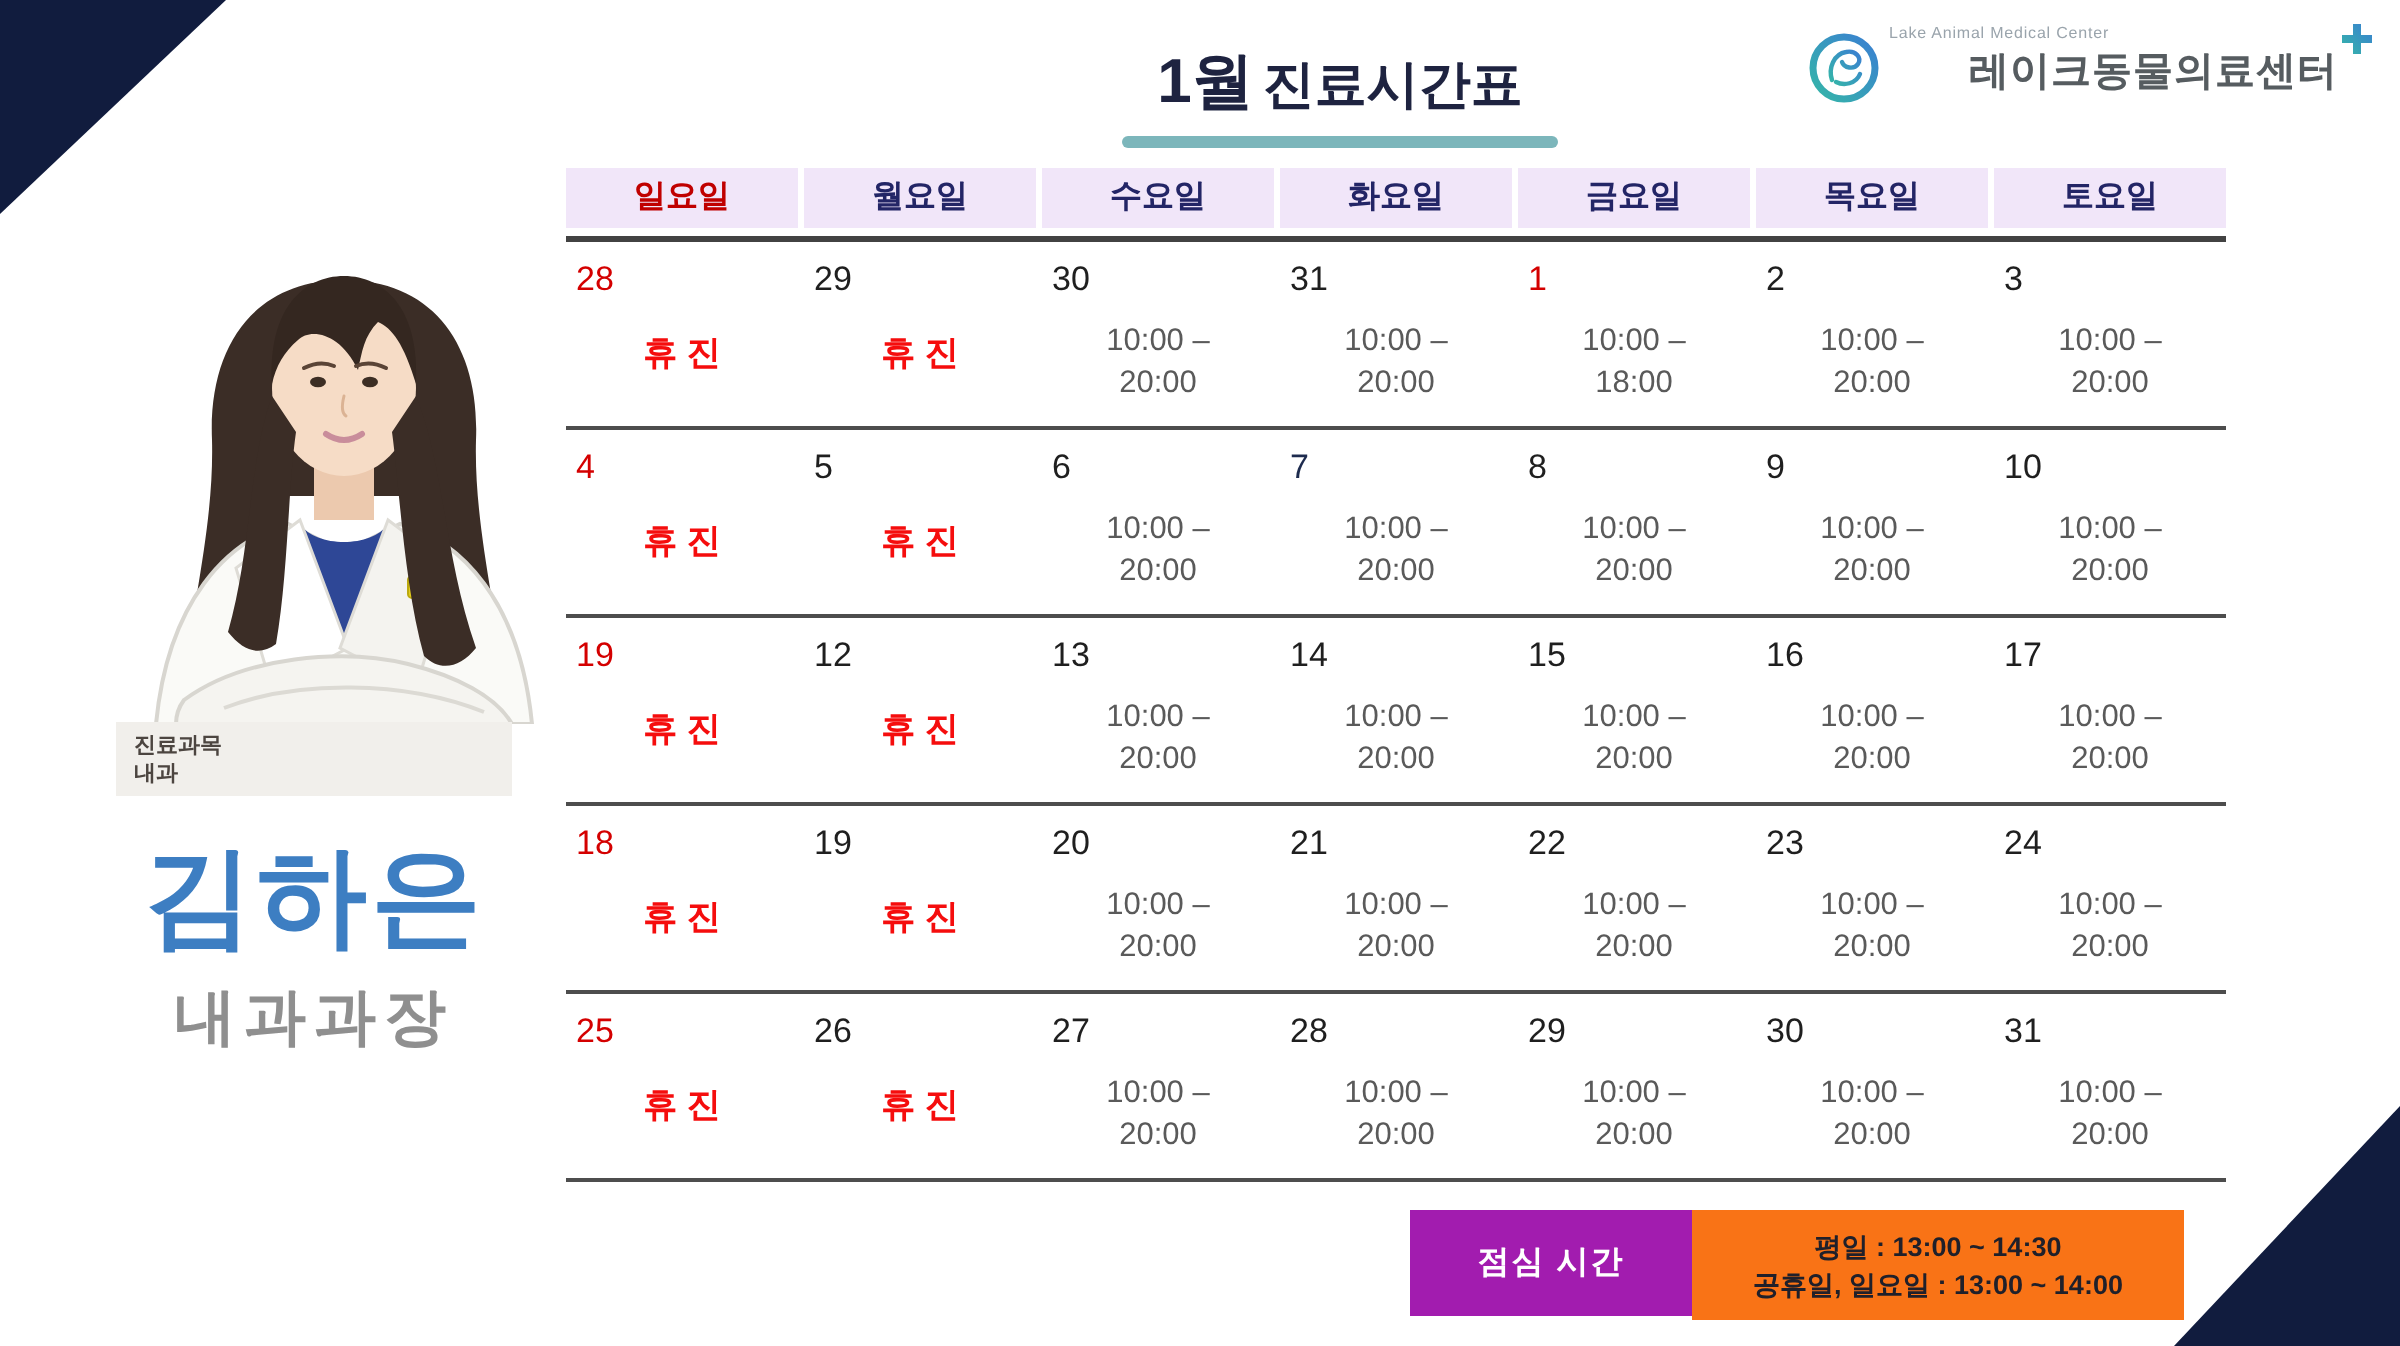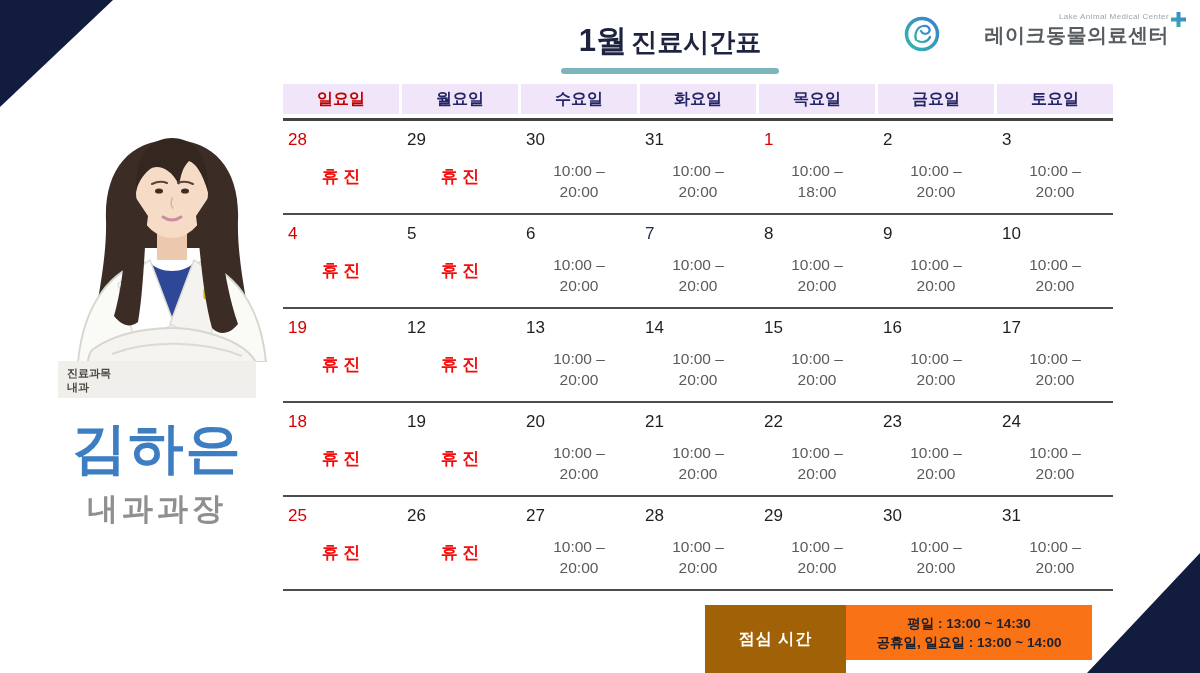--- a/index.html
+++ b/index.html
@@ -14,21 +14,21 @@
     background:#111c3e;clip-path:polygon(100% 0,100% 100%,0 100%);}
   
   .title-wrap{position:absolute;left:520px;top:20px;width:300px;text-align:center;}
   .title-line{white-space:nowrap;color:#1e2340;}
   .title-month{font-size:31px;font-weight:700;}
   .title-label{font-size:26px;font-weight:600;}
   .title-underline{margin:6px auto 0 auto;width:218px;height:6px;border-radius:3px;background:#7cb6bb;}
   
   .logo{position:absolute;top:12px;right:14px;display:flex;align-items:flex-start;}
   .logo-icon{width:36px;height:36px;margin-top:4px;}
-  .logo-text{display:flex;flex-direction:column;align-items:flex-end;margin-left:5px;}
+  .logo-text{display:flex;flex-direction:column;margin-left:5px;}
   .logo-small{font-size:8px;color:#9aa4ac;letter-spacing:.4px;margin-bottom:1px;}
   .logo-name{font-size:20px;font-weight:700;color:#565c60;letter-spacing:.5px;margin-left:40px;}
   .logo-plus{width:15px;height:15px;margin-left:2px;}
   
   .portrait{position:absolute;left:52px;top:128px;width:240px;height:234px;}
   .dept-box{position:absolute;left:58px;top:361px;width:198px;height:37px;
     background:#f1efeb;color:#4c4540;font-size:11px;font-weight:700;
     line-height:14px;padding:5px 0 16px 9px;box-sizing:border-box;}
   .doc-name{position:absolute;left:27px;top:412px;width:260px;text-align:center;
     color:#3d7ec2;font-size:55px;font-weight:700;letter-spacing:2px;}
@@ -43,22 +43,22 @@
   .hdr-sep{height:3px;background:#424242;margin-top:4px;}
   .week-row{display:grid;grid-template-columns:repeat(7,1fr);gap:3px;
     height:92px;border-bottom:2px solid #4d4d4d;}
   .day-cell{overflow:hidden;}
   .date{padding:9px 0 0 5px;font-size:17px;color:#1f1f1f;height:23px;}
   .date.red{color:#d40000;}
   .date.navy{color:#1d2b4e;}
   .sched{margin-top:7px;text-align:center;font-size:15.5px;line-height:21px;color:#5a5a5a;}
   .sched.closed{margin-top:13px;font-size:17px;font-weight:700;color:#f50d0d;}
   
-  .lunch-label{position:absolute;left:705px;top:605px;width:141px;height:69px;
-    background:#a16207;color:#ffffff;font-size:16px;font-weight:700;
+  .lunch-label{position:absolute;left:705px;top:605px;width:141px;height:53px;
+    background:#a21caf;color:#ffffff;font-size:16px;font-weight:700;
     display:flex;align-items:center;justify-content:center;letter-spacing:1px;}
   .lunch-info{position:absolute;left:846px;top:605px;width:246px;height:55px;
     background:#f97316;color:#20202a;font-size:13.5px;font-weight:700;
     display:flex;flex-direction:column;align-items:center;justify-content:center;line-height:19px;}
 </style>
 </head>
 <body>
 
 <div class="tri-tl"></div>
 <div class="tri-br"></div>
@@ -132,22 +132,22 @@
 
 <div class="doc-name">김하은</div>
 <div class="doc-role">내과과장</div>
 
 <div class="calendar">
   <div class="day-headers" id="day-headers">
       <div class="day-header red">일요일</div>
       <div class="day-header">월요일</div>
       <div class="day-header">수요일</div>
       <div class="day-header">화요일</div>
+      <div class="day-header">금요일</div>
       <div class="day-header">목요일</div>
-      <div class="day-header">금요일</div>
       <div class="day-header">토요일</div>
     </div>
   <div class="hdr-sep"></div>
   <div id="weeks">
       <div class="week-row">
         <div class="day-cell">
           <div class="date red">28</div>
           <div class="sched closed">휴 진</div>
         </div>
         <div class="day-cell">

